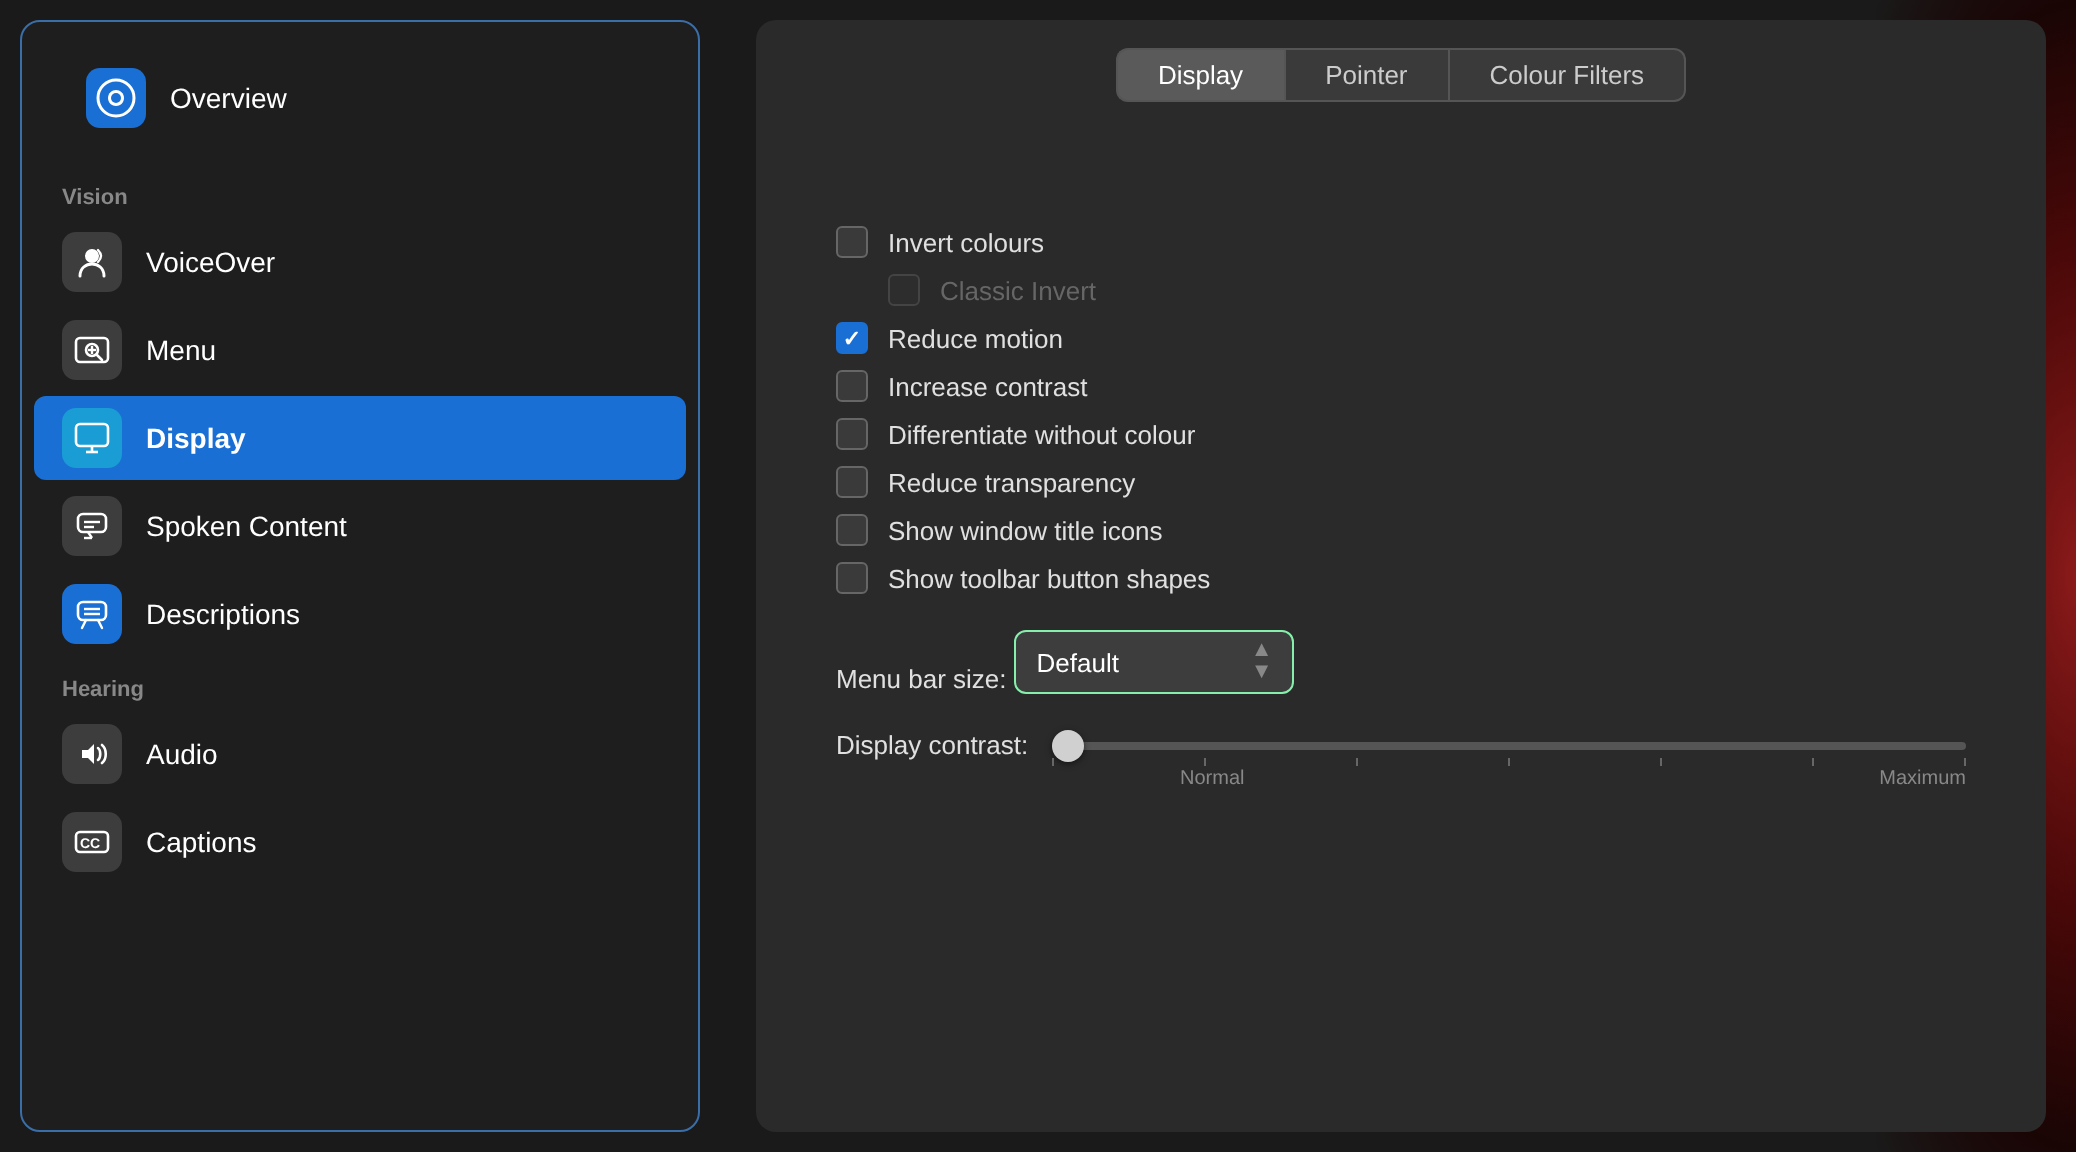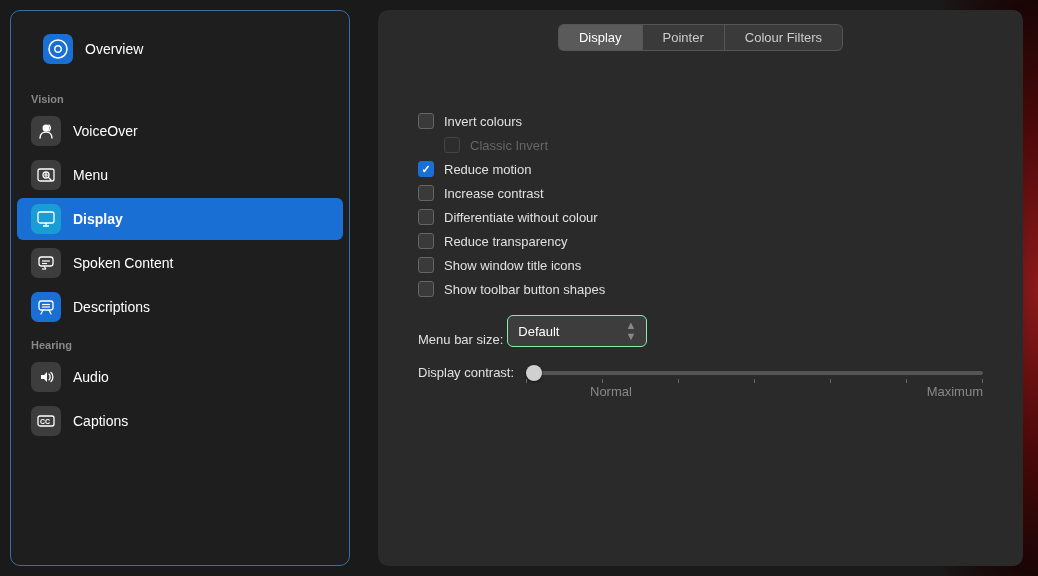--- a/index.html
+++ b/index.html
@@ -306,21 +306,21 @@
     }
 
     .slider-labels {
       display: flex;
       justify-content: space-between;
       padding-left: 172px;
     }
 
     .slider-end-label {
       color: #888;
-      font-size: 13px;
+      font-size: 10px;
     }
   </style>
 </head>
 <body>
 
 <div class="sidebar">
 
   <div class="sidebar-top">
     <div class="sidebar-item">
       <div class="sidebar-item-icon icon-overview">

